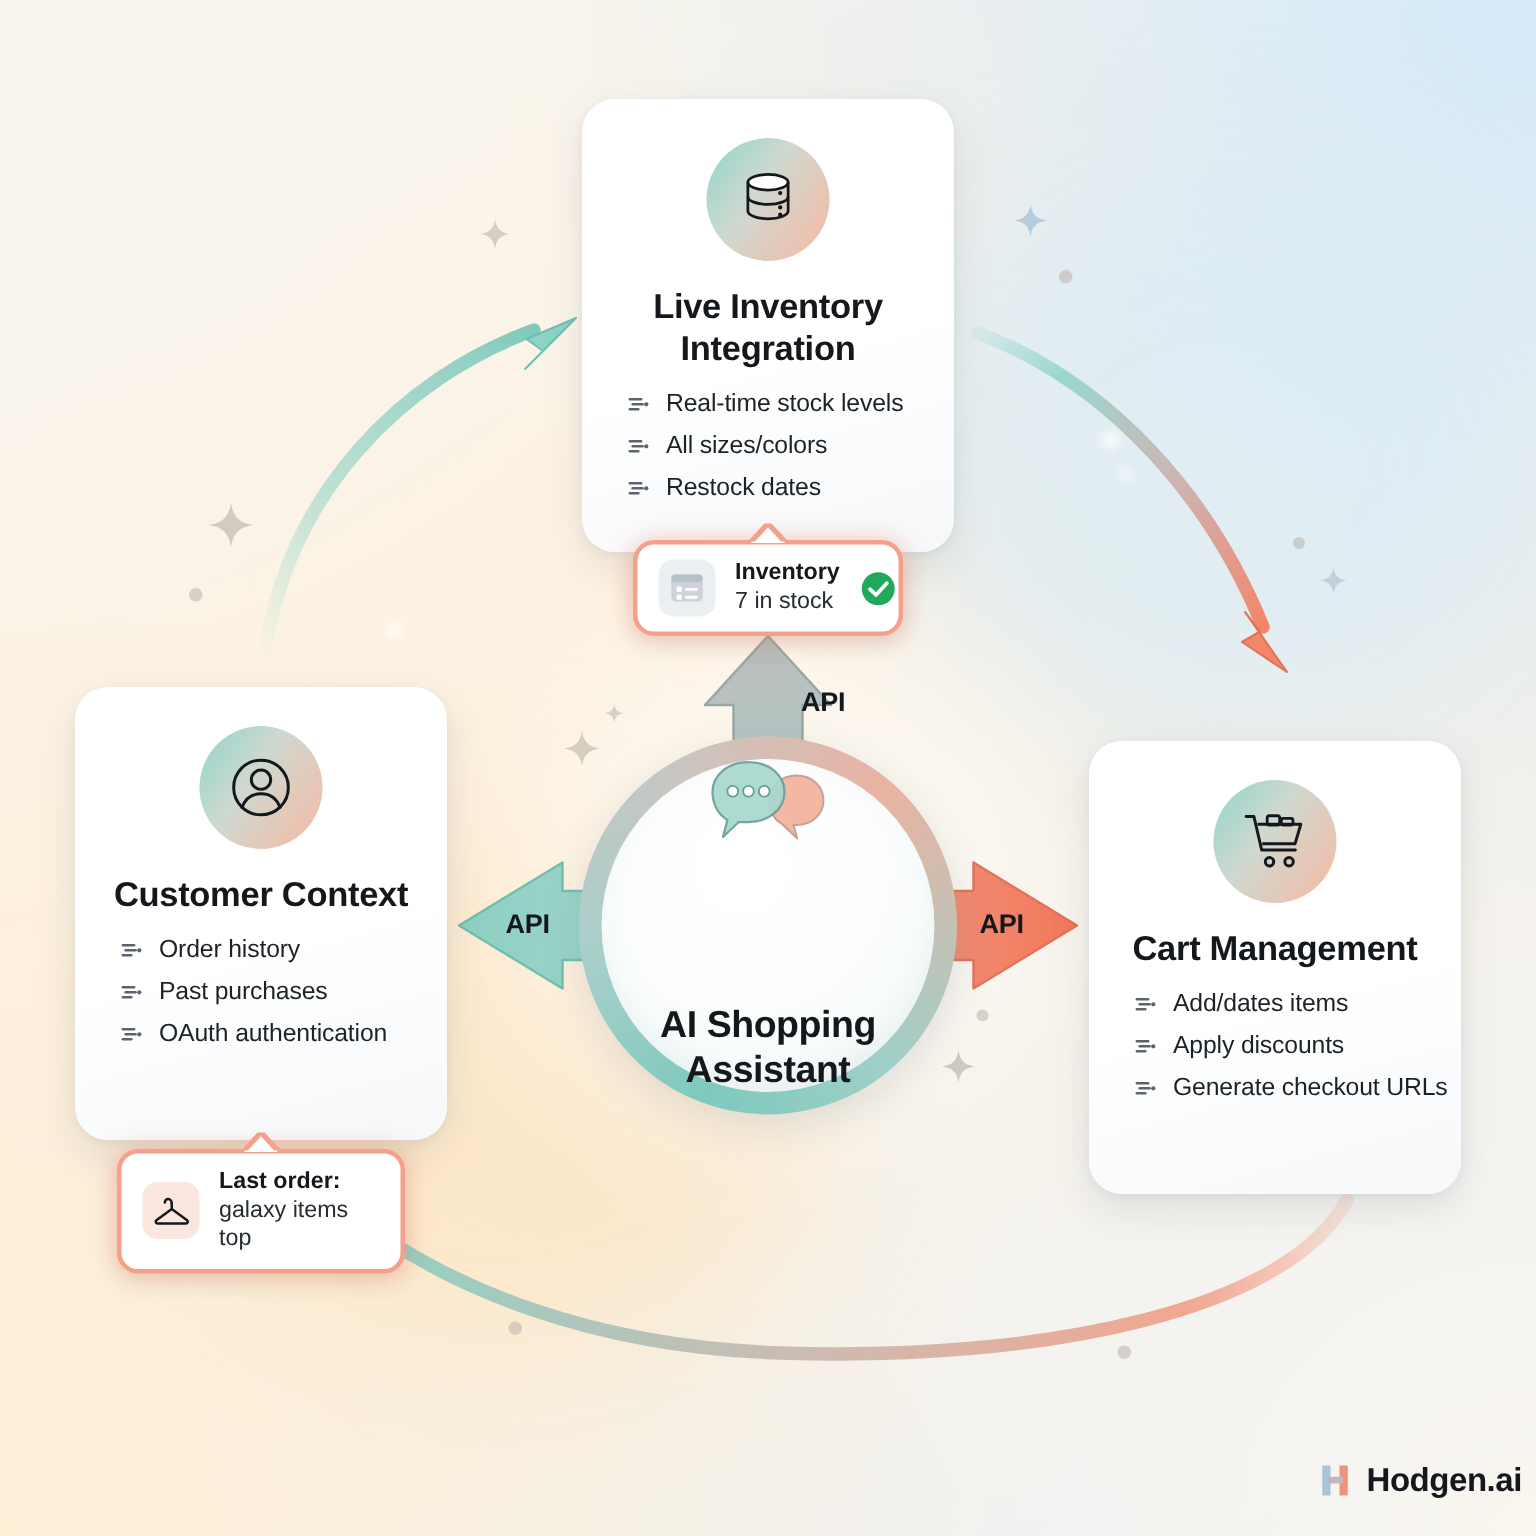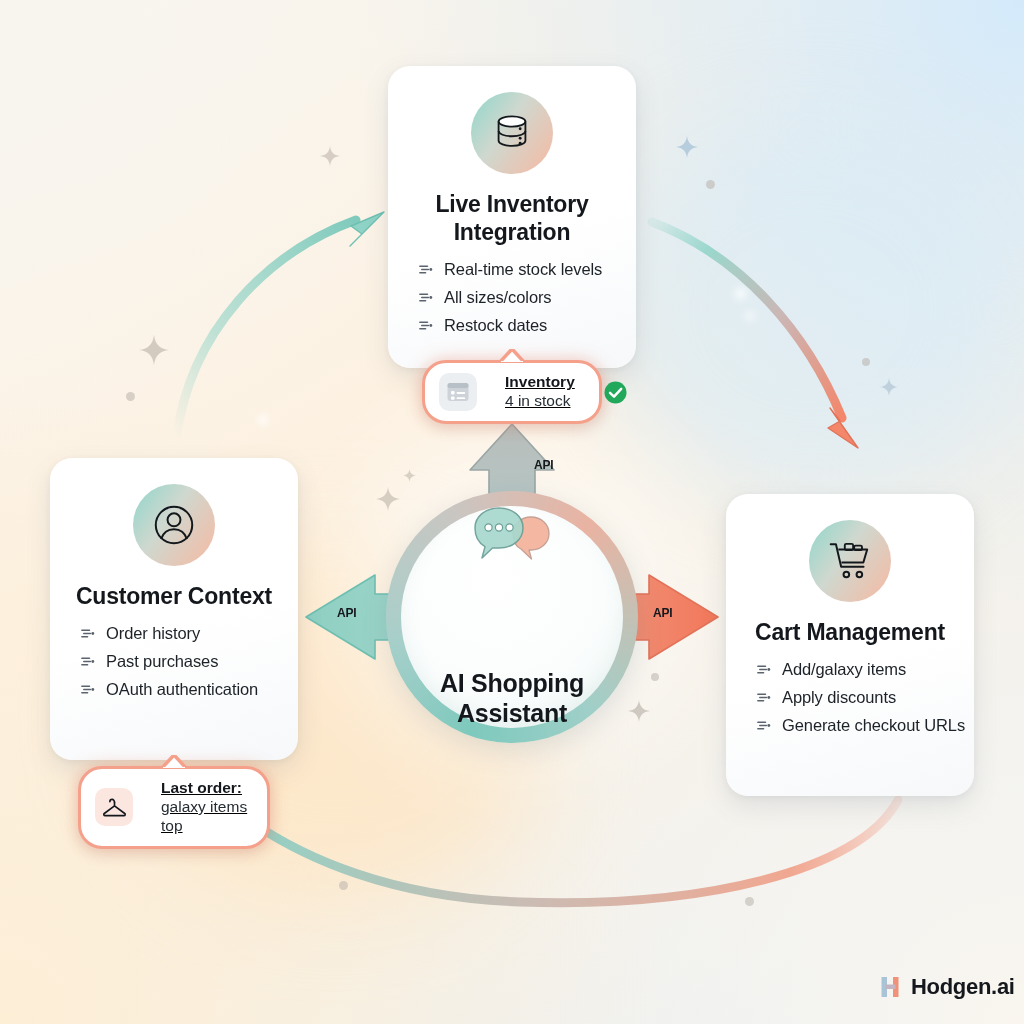--- a/index.html
+++ b/index.html
@@ -51,25 +51,24 @@
   .card-list{ margin-top:14px; width:100%; padding:0 0 0 30px; }
   .li{ display:flex; align-items:center; gap:9px; margin-bottom:9px; }
   .li-txt{ font-size:16.5px; color:#1d2228; letter-spacing:-.1px; }
   .li-icon{ flex:0 0 auto; width:17px; height:17px; }
 
   
   .badge{
     position:absolute;
     background:#ffffff;
     border:3.5px solid #f5a08b;
-    border-radius:24px;
-    display:flex; align-items:center; gap:28px;
+    border-radius:14px;
+    display:flex; align-items:center; gap:13px;
     padding:10px 14px;
     box-shadow:0 0 17px rgba(244,138,112,.42), 0 5px 14px rgba(90,90,90,.13);
-    text-decoration:underline;
   }
   .badge-ico{
     flex:0 0 auto; width:38px; height:38px; border-radius:10px;
     display:flex; align-items:center; justify-content:center;
   }
   .badge-txt{ display:flex; flex-direction:column; line-height:1.22; }
   .badge-l1{ font-size:15.5px; font-weight:700; color:#14181d; }
   .badge-l2{ font-size:15.5px; font-weight:400; color:#262c33; }
   .notch{ position:absolute; width:26px; height:13px; overflow:hidden; }
 
@@ -85,21 +84,21 @@
     display:flex; flex-direction:column; align-items:center; justify-content:space-between;
     box-shadow:inset 0 -8px 18px rgba(140,180,175,.12);
   }
   .hub-title{
     font-size:25px; font-weight:700; color:#14181d;
     text-align:center; line-height:1.2; margin-top:8px; letter-spacing:-.3px;
   }
 
   
   .api-label{
-    position:absolute; font-size:12px; font-weight:700; color:#14181d; letter-spacing:-.2px;
+    position:absolute; font-size:18px; font-weight:700; color:#14181d; letter-spacing:-.2px;
   }
 
   
   .logo{ position:absolute; display:flex; align-items:center; gap:9px; }
   .logo-txt{ font-size:22px; font-weight:700; color:#14181d; letter-spacing:-.3px; }
 
   svg{ display:block; overflow:visible; }
 </style>
 </head>
 <body>
@@ -340,21 +339,21 @@
         <span class="li-icon">
           <svg width="17" height="17" viewBox="0 0 18 18">
               <g stroke="#5b646e" stroke-width="1.7" stroke-linecap="round">
                 <path d="M2 5.5h8"></path>
                 <path d="M4 9h7"></path>
                 <path d="M2 12.5h6"></path>
               </g>
               <circle cx="13.6" cy="9" r="1.5" fill="#5b646e"></circle>
             </svg>
         </span>
-        <span class="li-txt">Add/galaxy items</span>
+        <span class="li-txt">Add/dates items</span>
       </div>
       <div class="li">
         <span class="li-icon">
           <svg width="17" height="17" viewBox="0 0 18 18">
               <g stroke="#5b646e" stroke-width="1.7" stroke-linecap="round">
                 <path d="M2 5.5h8"></path>
                 <path d="M4 9h7"></path>
                 <path d="M2 12.5h6"></path>
               </g>
               <circle cx="13.6" cy="9" r="1.5" fill="#5b646e"></circle>
@@ -398,21 +397,21 @@
         <rect x="2.5" y="4" width="21" height="18" rx="3" fill="#cdd3d9"></rect>
         <rect x="2.5" y="4" width="21" height="5" rx="2.5" fill="#b7bfc7"></rect>
         <rect x="6" y="12" width="3.6" height="3.6" rx="1" fill="#fff"></rect>
         <rect x="6" y="17.4" width="3.6" height="3.4" rx="1" fill="#fff"></rect>
         <rect x="11.6" y="13" width="8.6" height="1.9" rx=".95" fill="#fff"></rect>
         <rect x="11.6" y="18.2" width="8.6" height="1.9" rx=".95" fill="#fff"></rect>
       </svg>
     </div>
     <div class="badge-txt">
       <span class="badge-l1">Inventory</span>
-      <span class="badge-l2">4 in stock</span>
+      <span class="badge-l2">7 in stock</span>
     </div>
     <span style="margin-left:auto;">
       <svg width="25" height="25" viewBox="0 0 25 25">
         <circle cx="12.5" cy="12.5" r="11" fill="#21a85a"></circle>
         <path d="M7 12.8 L11 16.6 L18.2 8.8" fill="none" stroke="#fff" stroke-width="2.5" stroke-linecap="round" stroke-linejoin="round"></path>
       </svg>
     </span>
     <div class="notch" style="left:74px;top:-14px;">
       <svg width="26" height="14" viewBox="0 0 26 14">
           <path d="M0 14 L13 0 L26 14 Z" fill="#ffffff" stroke="#f5a08b" stroke-width="3.5"></path>

